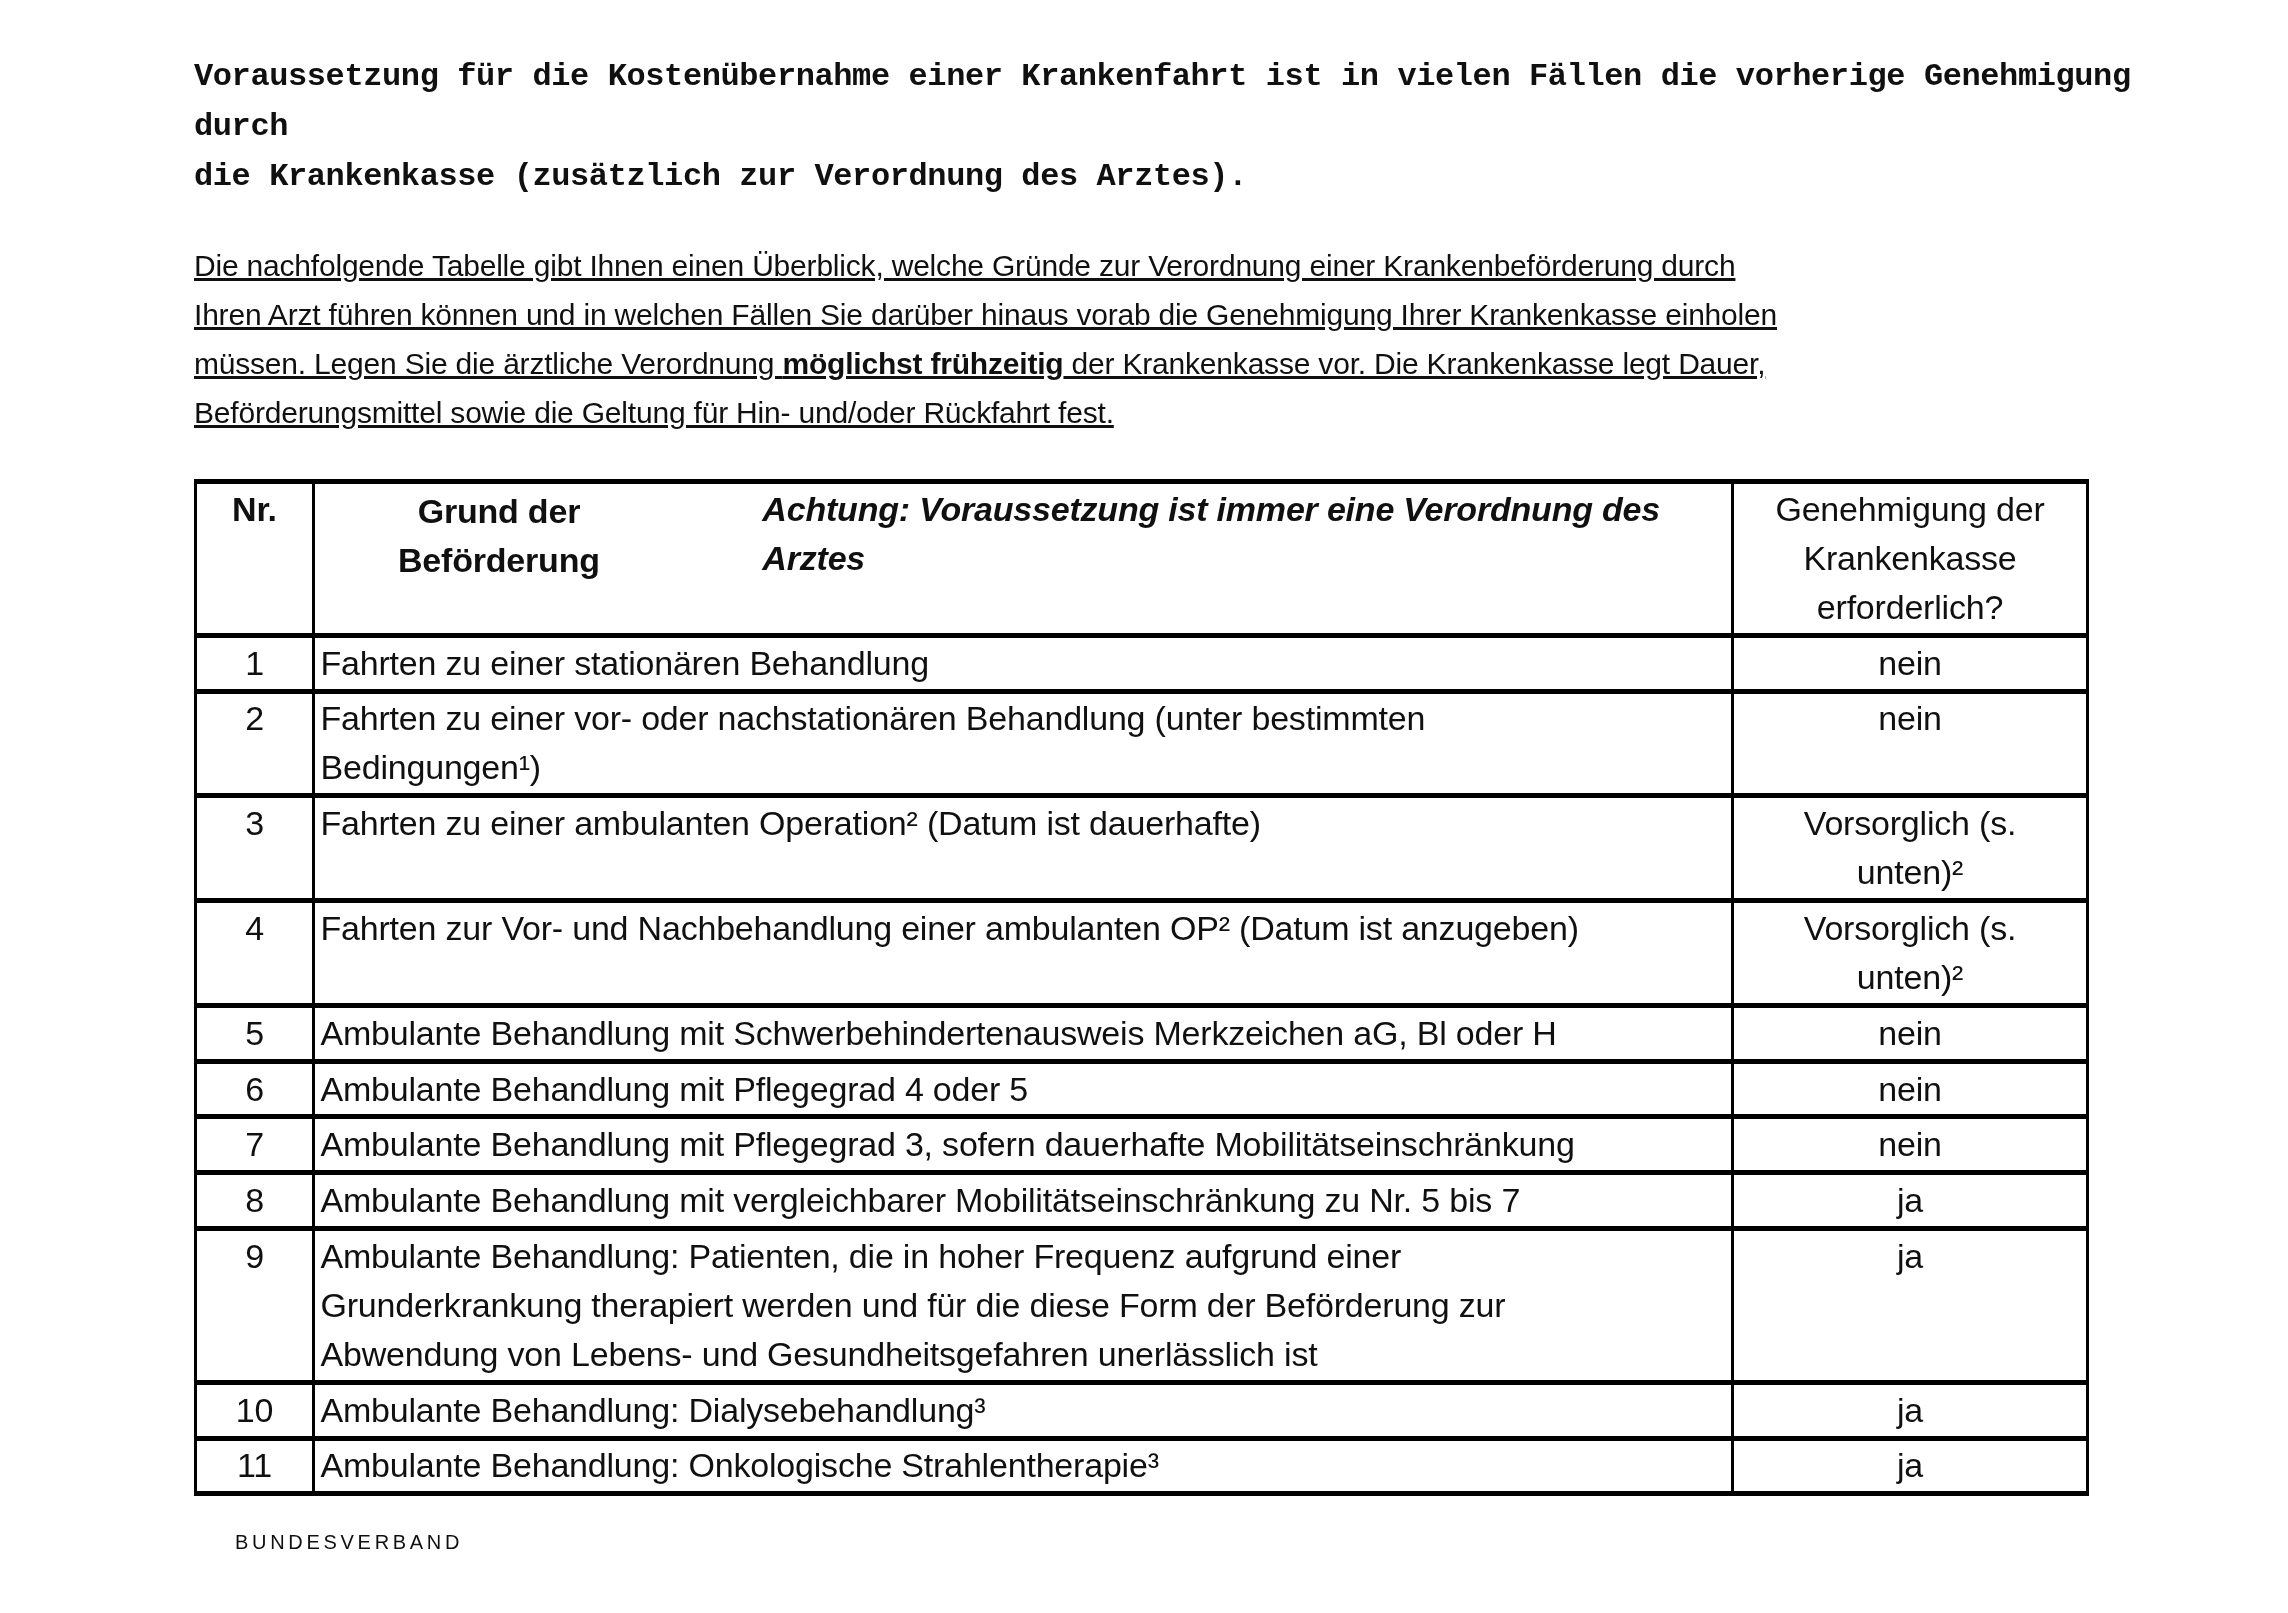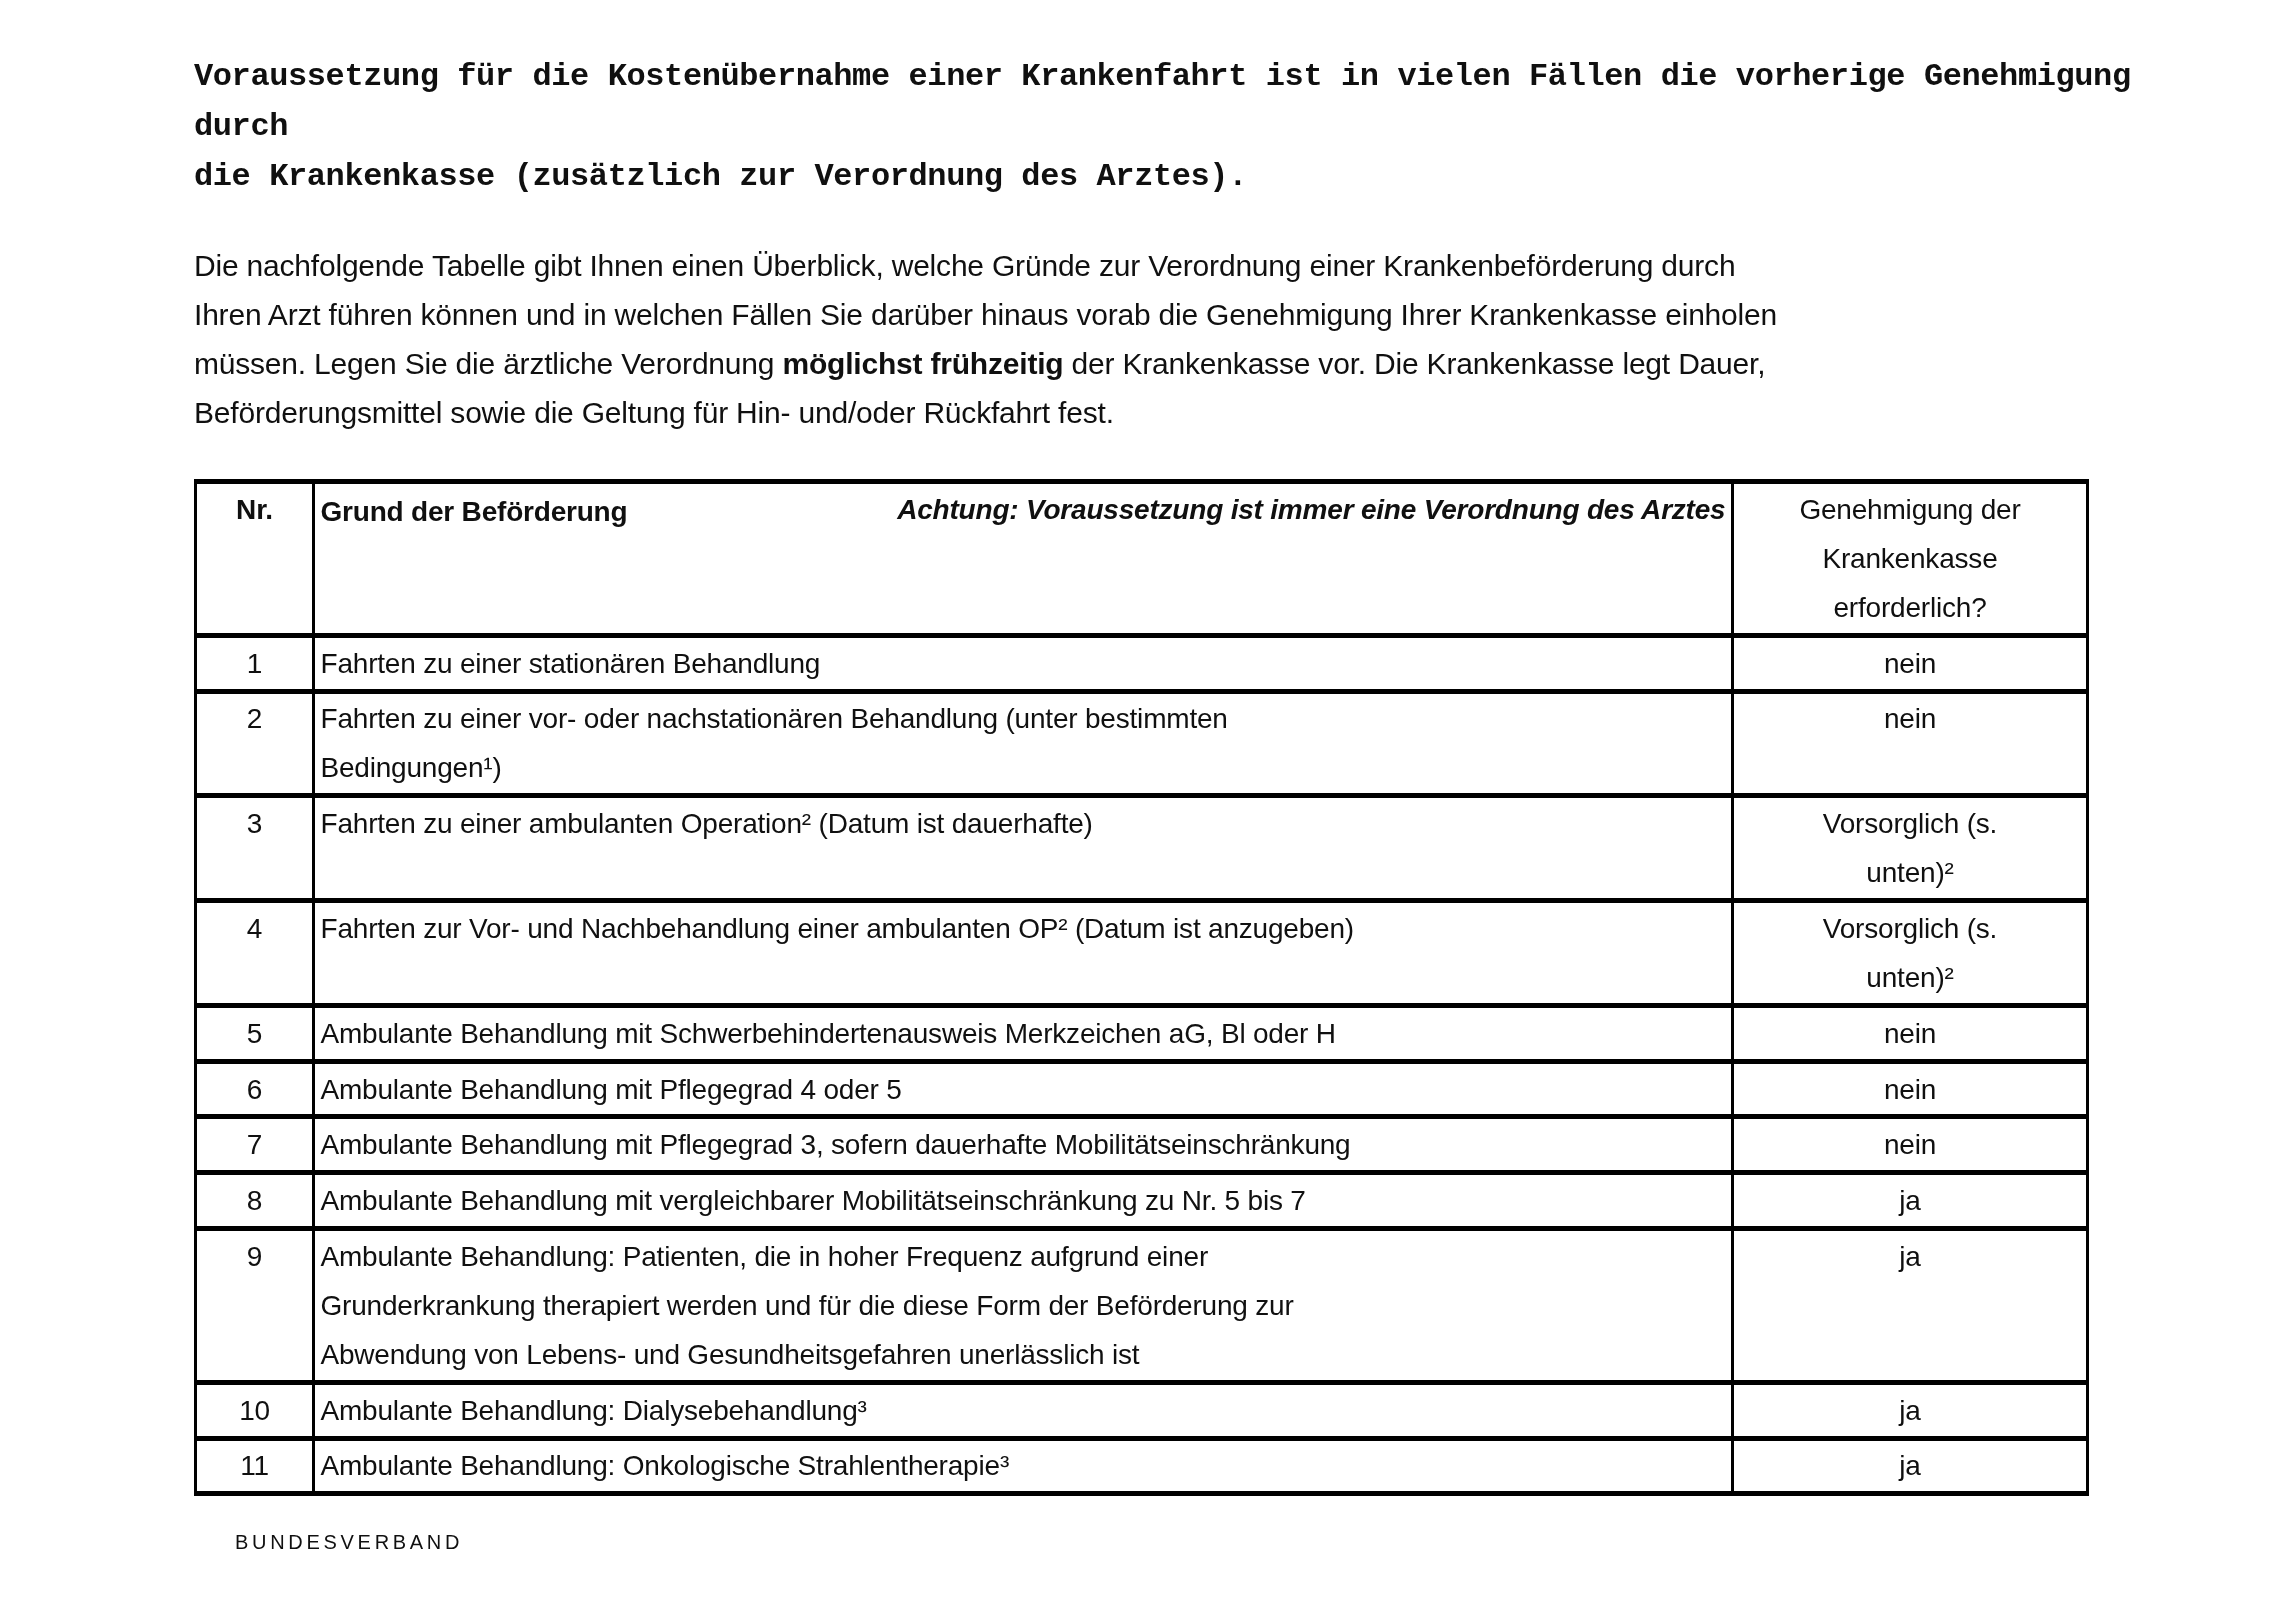--- a/index.html
+++ b/index.html
@@ -19,40 +19,41 @@
     white-space:pre-line;
     font-family:Liberation Mono, monospace;
   }
 
   
   .intro{
     margin:39px 0 0 0;
     font-size:30px;line-height:49px;font-weight:400;
     letter-spacing:-0.2px;
     white-space:pre-line;
+    text-decoration:underline;
   }
   .intro b{font-weight:700;}
 
   
   table.main{
     margin-top:42px;
     border-collapse:collapse;
     width:1893px;
     table-layout:fixed;
   }
   col.c-nr{width:118px;}
   col.c-grund{width:1419px;}
   col.c-gen{width:355px;}
   table.main th, table.main td{
     border-left:3.7px solid #000;
     border-right:3.7px solid #000;
     border-top:5.5px solid #000;
     border-bottom:5.5px solid #000;
     vertical-align:top;
-    font-size:28px;line-height:49px;
+    font-size:34px;line-height:49px;
     letter-spacing:-0.2px;
     padding:0.9px 5.5px;
     overflow:hidden;
   }
   th.h-nr{font-weight:700;text-align:center;}
   th.h-grund{font-weight:700;padding:0;}
   .h-grund-inner{
     height:129px;display:flex;flex-direction:row;justify-content:space-between;
   }
   .grund-title{text-align:center;padding-top:1.8px;}

